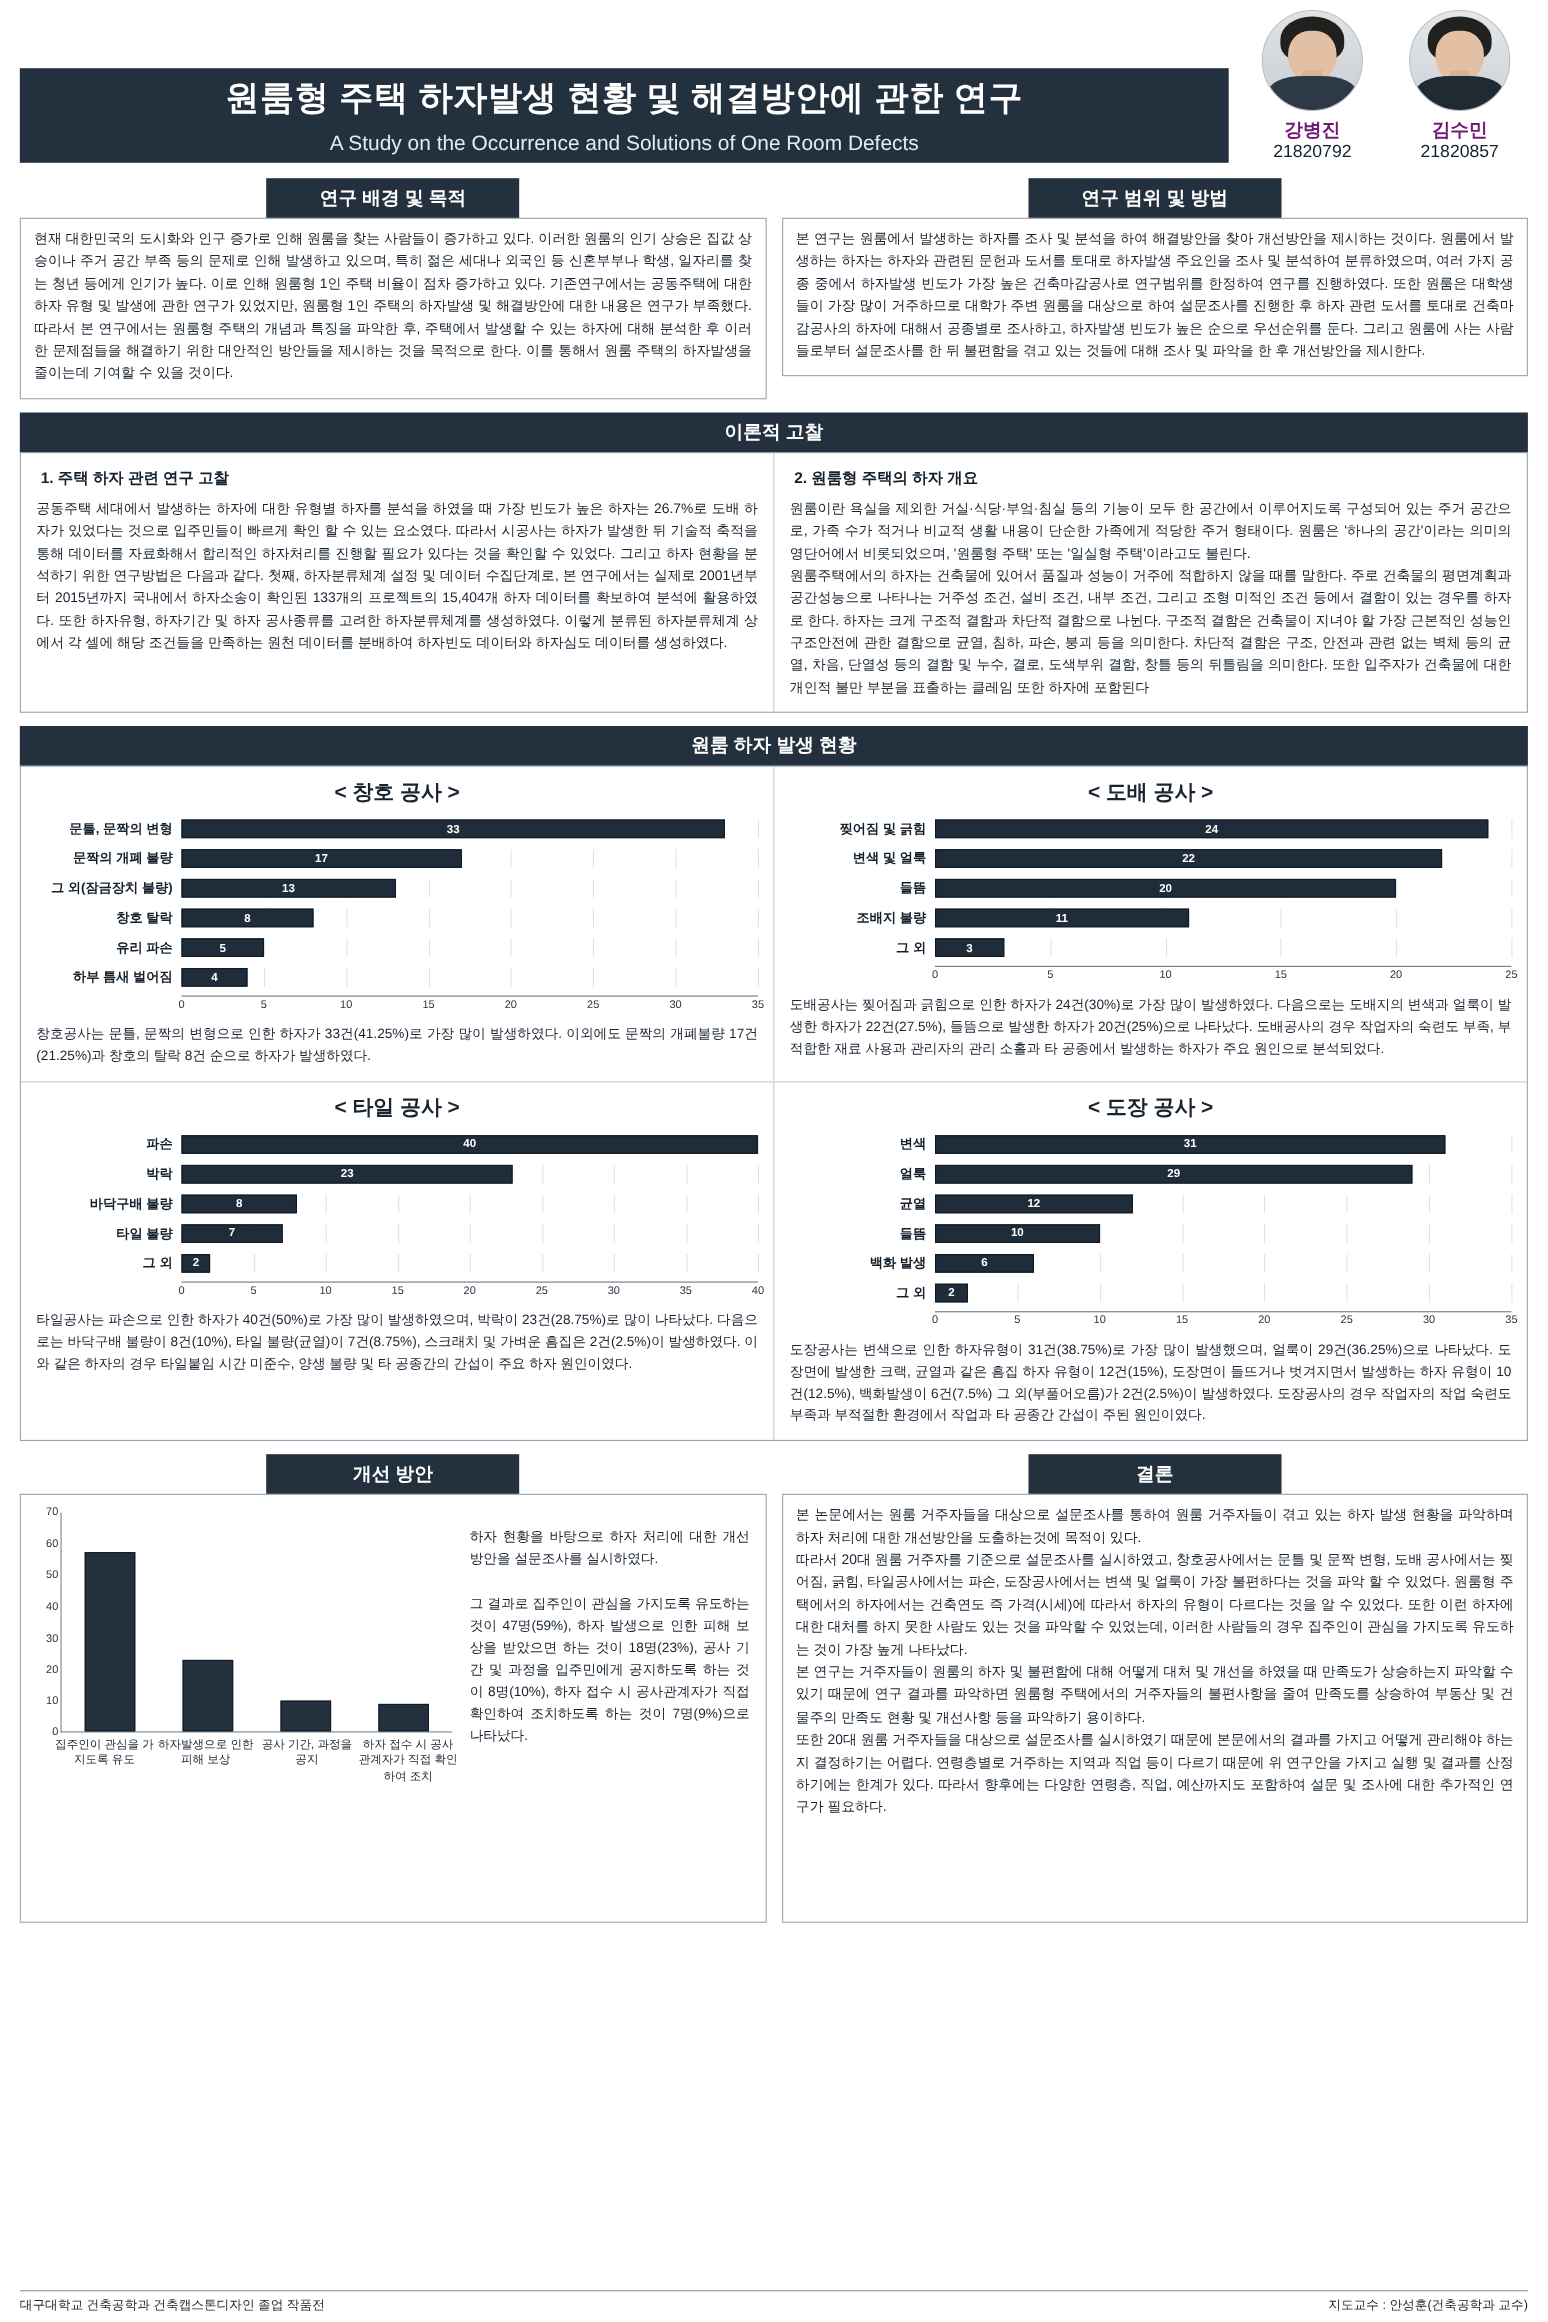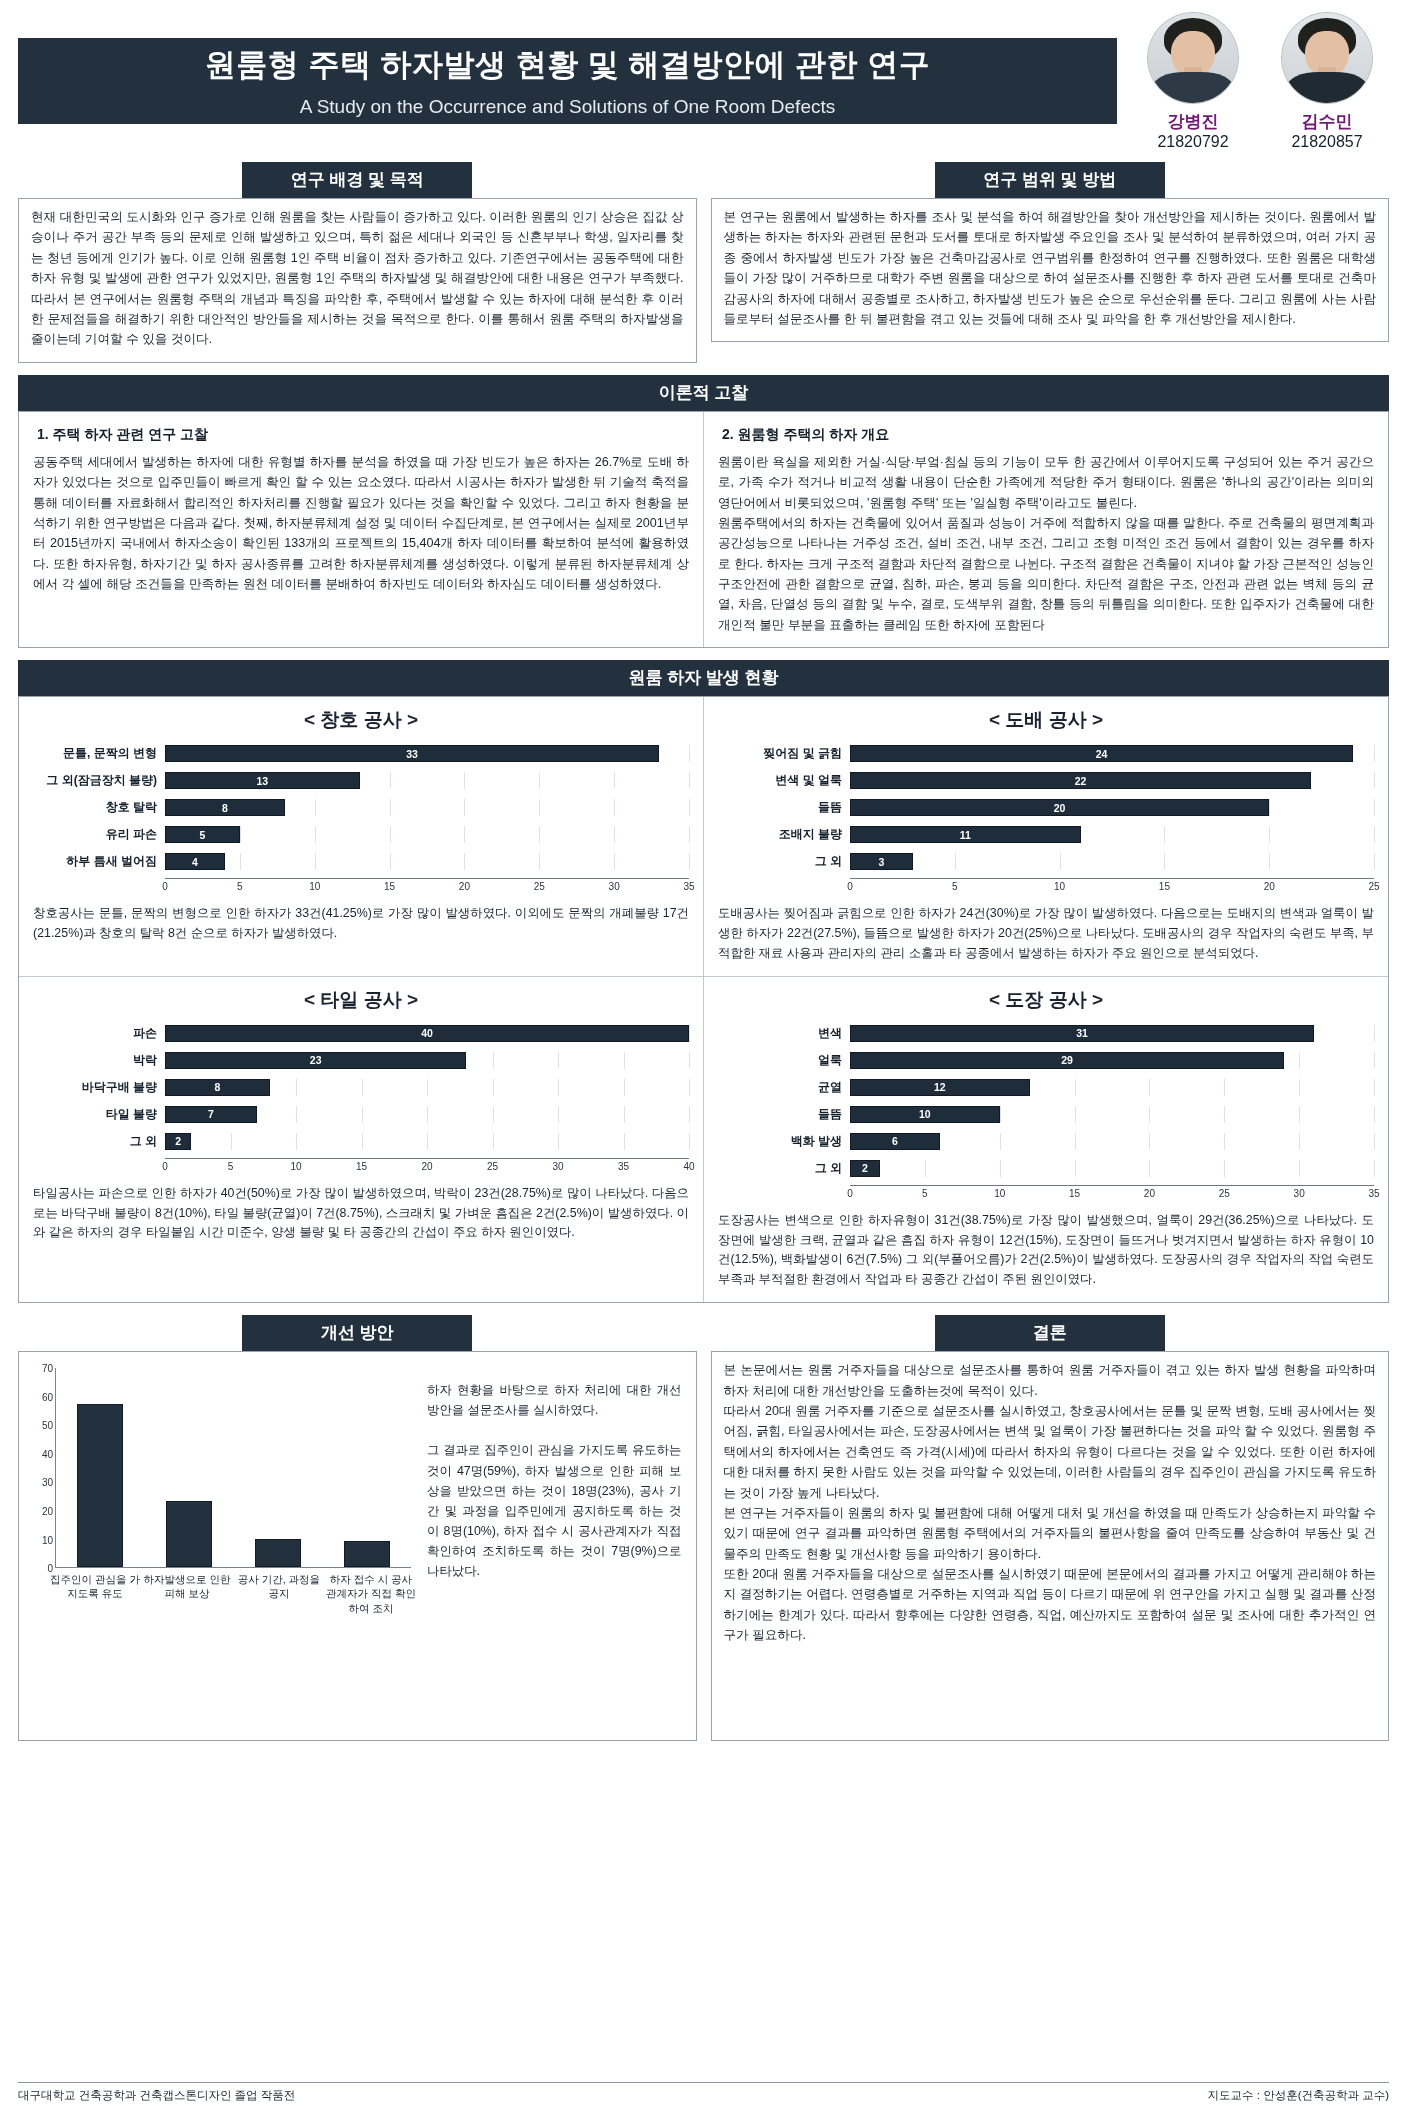--- a/index.html
+++ b/index.html
@@ -14,21 +14,21 @@
   }
   .poster {
     width: 1407px; height: 2111px;
     padding: 14px 18px 8px 18px;
     position: relative;
   }
 
   
   .header {
     display: flex;
-    align-items: center;
+    align-items: flex-end;
     height: 134px;
     margin-bottom: 14px;
   }
   .title-box {
     flex: 1;
     background: #23313f;
     color: #ffffff;
     display: flex;
     flex-direction: column;
     align-items: center;
@@ -276,20 +276,38 @@
                       <i style="left: 14.2857%;"></i>
                       <i style="left: 28.5714%;"></i>
                       <i style="left: 42.8571%;"></i>
                       <i style="left: 57.1429%;"></i>
                       <i style="left: 71.4286%;"></i>
                       <i style="left: 85.7143%;"></i>
                       <i style="left: 100%;"></i>
                     </div>
                     <div class="hbar-fill" style="width: 94.2857%;">
                       <span class="hbar-val">33</span>
+                    </div>
+                  </div>
+                </div>
+                <div class="hbar-row">
+                  <div class="hbar-label">문짝의 개폐 불량</div>
+                  <div class="hbar-track">
+                    <div class="gridlines">
+                      <i style="left: 0%;"></i>
+                      <i style="left: 14.2857%;"></i>
+                      <i style="left: 28.5714%;"></i>
+                      <i style="left: 42.8571%;"></i>
+                      <i style="left: 57.1429%;"></i>
+                      <i style="left: 71.4286%;"></i>
+                      <i style="left: 85.7143%;"></i>
+                      <i style="left: 100%;"></i>
+                    </div>
+                    <div class="hbar-fill" style="width: 48.5714%;">
+                      <span class="hbar-val">17</span>
                     </div>
                   </div>
                 </div>
                 <div class="hbar-row">
                   <div class="hbar-label">그 외(잠금장치 불량)</div>
                   <div class="hbar-track">
                     <div class="gridlines">
                       <i style="left: 0%;"></i>
                       <i style="left: 14.2857%;"></i>
                       <i style="left: 28.5714%;"></i>

